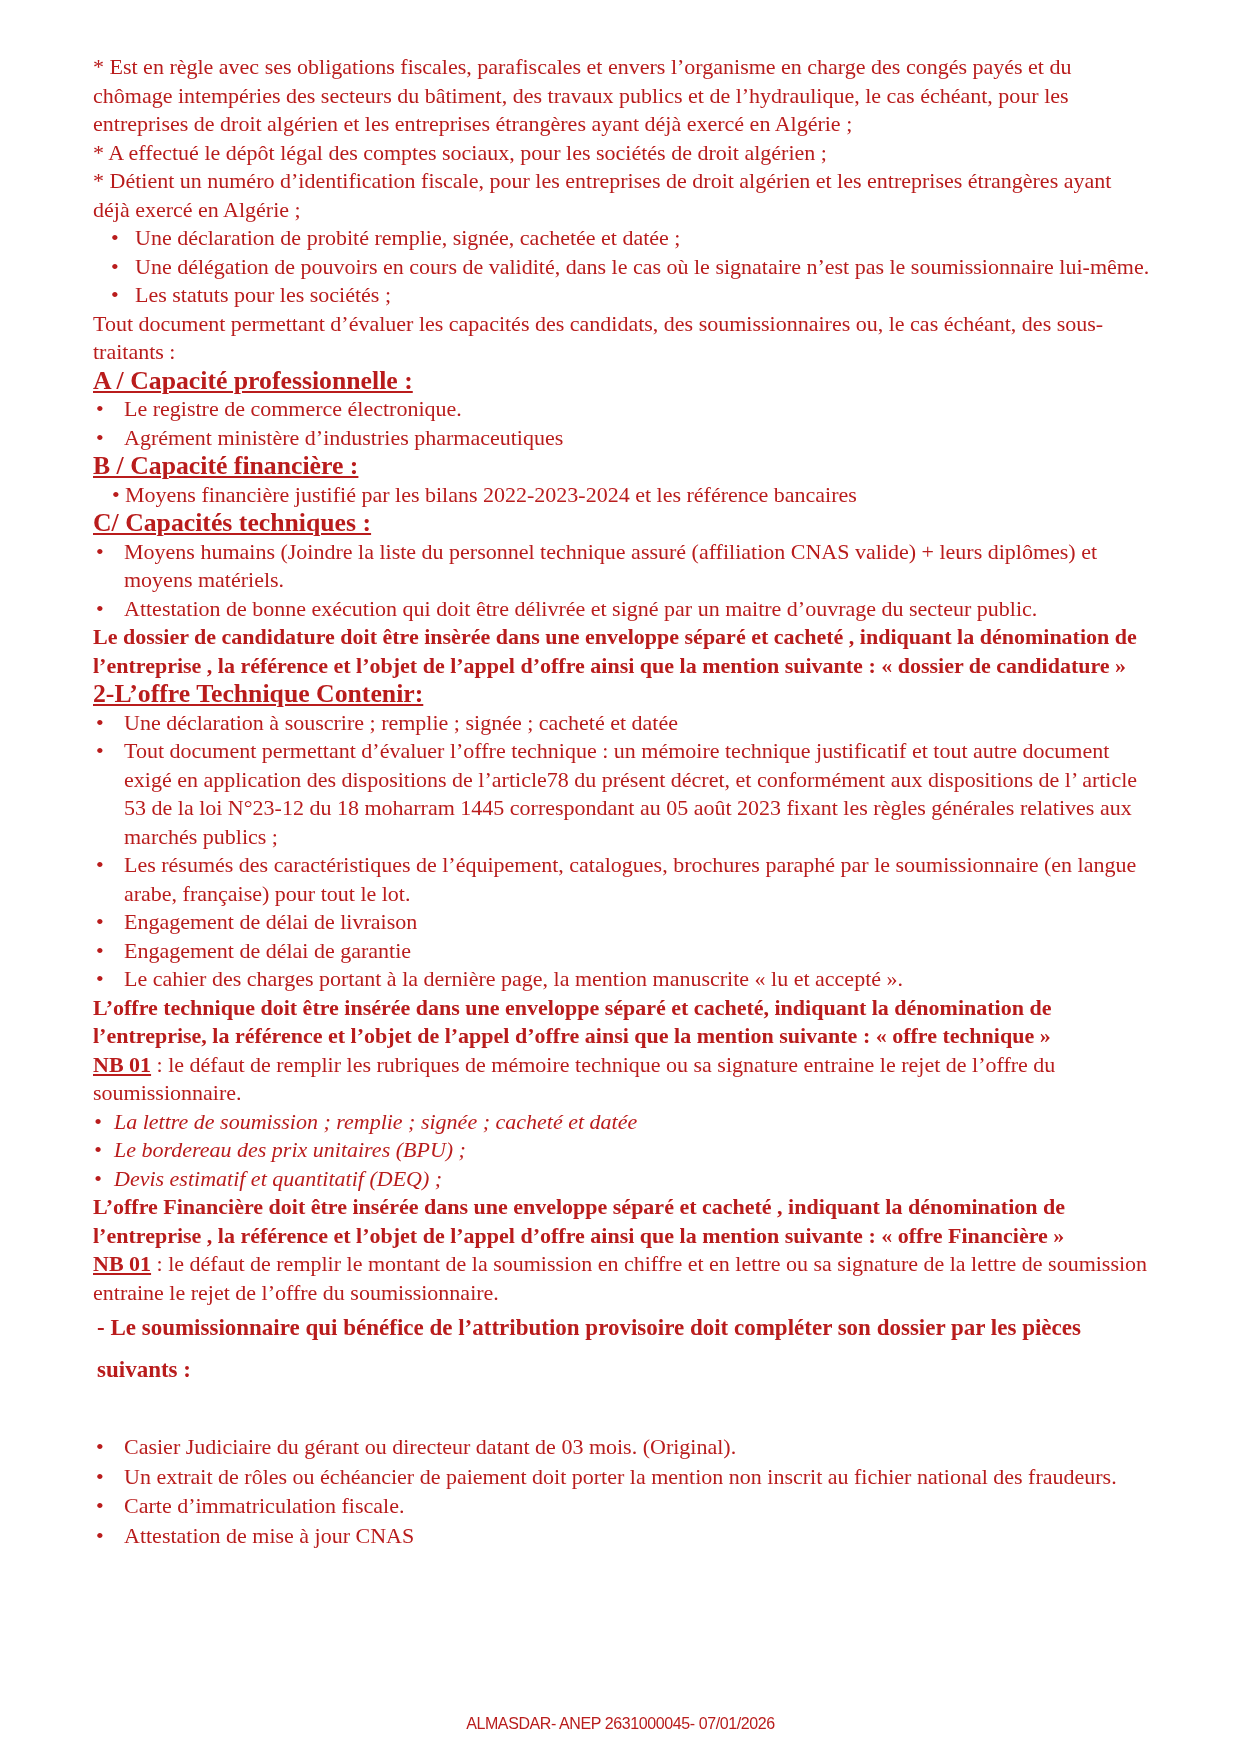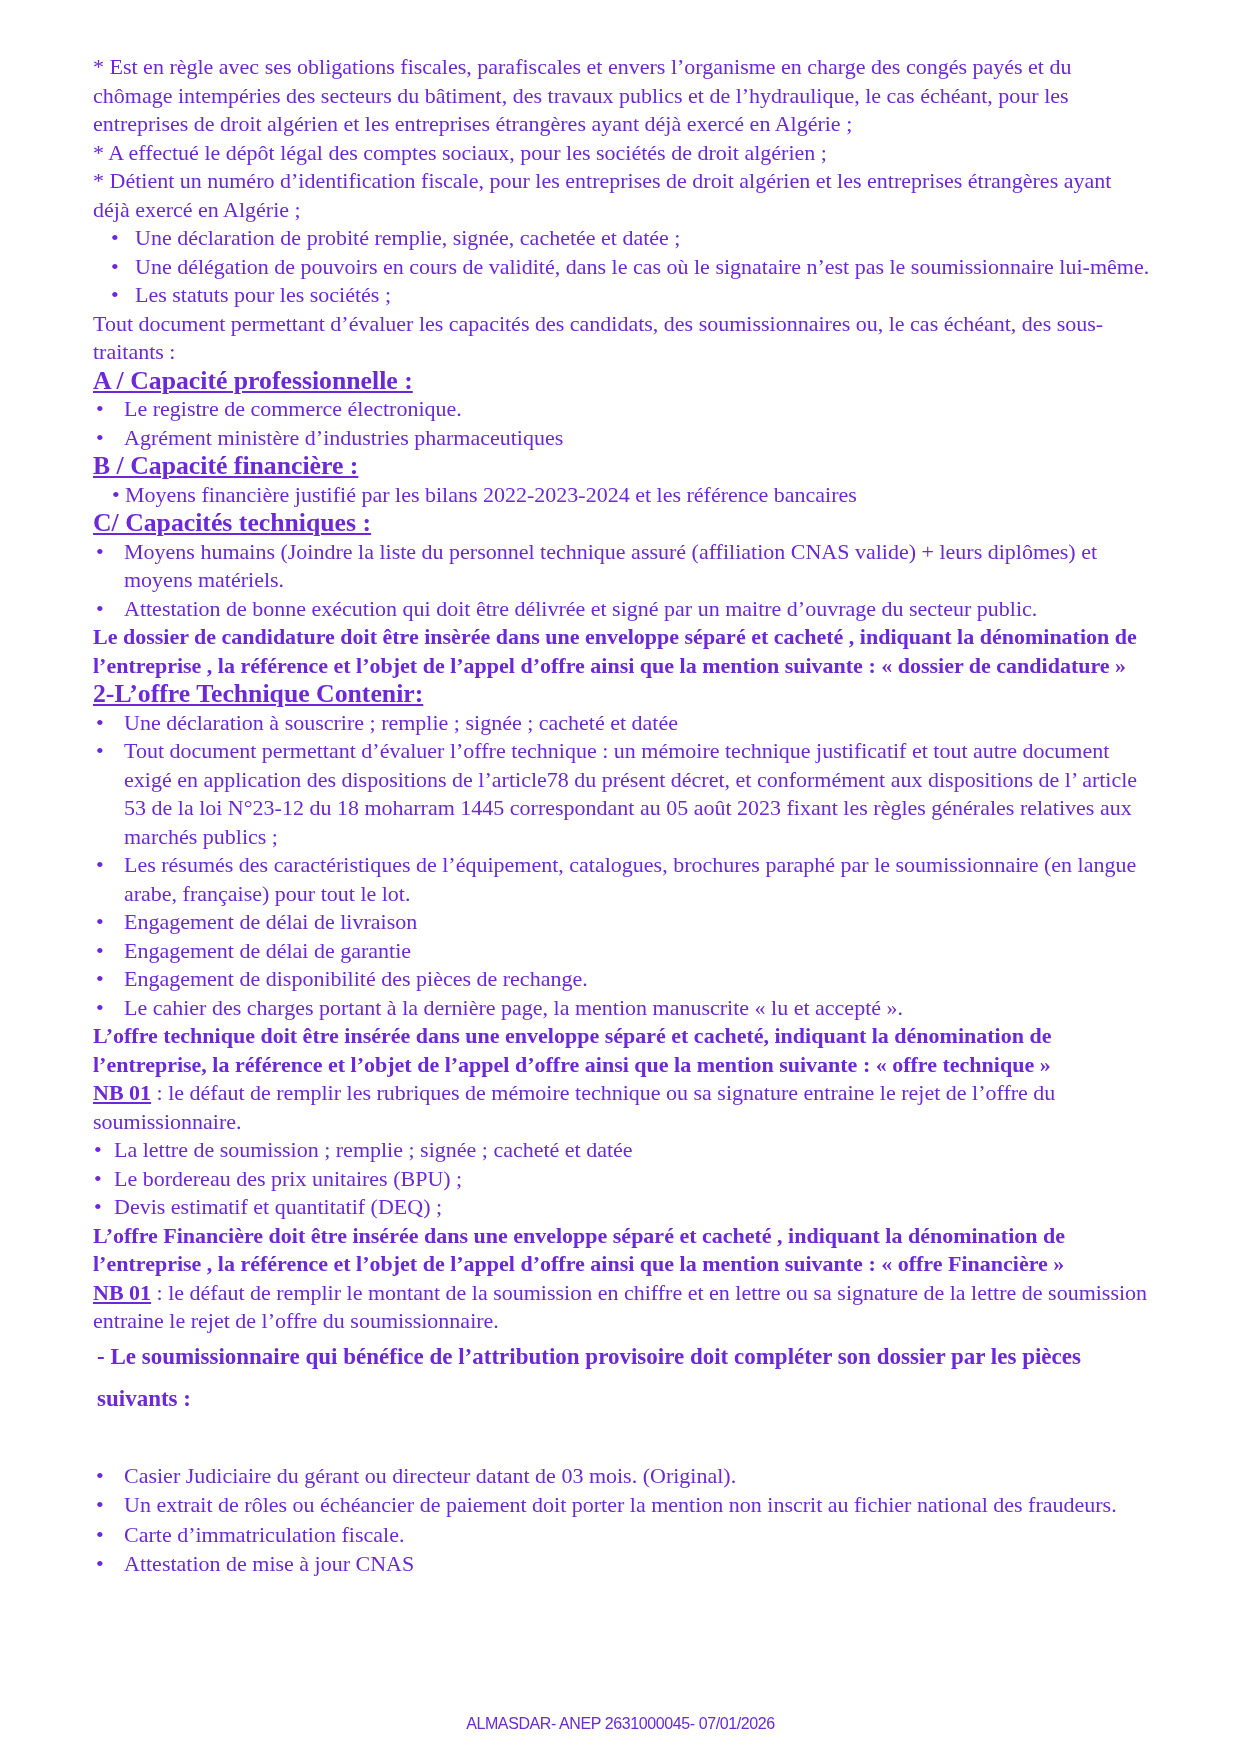--- a/index.html
+++ b/index.html
@@ -6,21 +6,21 @@
     margin: 0;
     padding: 0;
     background: #ffffff;
   }
   .page {
     position: relative;
     width: 1241px;
     height: 1754px;
     box-sizing: border-box;
     background: #ffffff;
-    color: #6d28d9;
+    color: #b91c1c;
     font-family: "Liberation Serif", "DejaVu Serif", serif;
     font-size: 22px;
     line-height: 28.5px;
     padding: 53px 90px 0 93px;
     overflow: hidden;
   }
   p, h2, h3, ul {
     margin: 0;
     padding: 0;
   }
@@ -56,21 +56,21 @@
     position: absolute; left: 3px;
   }
   
   .list-tight { margin-left: 19px; }
   .list-tight > li { padding-left: 13px; }
   .list-tight > li::before {
     content: "\2022";
     position: absolute; left: 0;
   }
   
-  .list-tight3 > li { padding-left: 21px; }
+  .list-tight3 > li { padding-left: 21px; font-style: italic; }
   .list-tight3 > li::before {
     content: "\2022";
     position: absolute; left: 1px;
   }
   .attribution-list { margin-top: 42px; }
   .attribution-list > li { margin-bottom: 1px; }
   .footer {
     position: absolute;
     left: 0;
     right: 0;
@@ -117,21 +117,20 @@
 
   <p class="bold">Le dossier de candidature doit être insèrée dans une enveloppe séparé et cacheté , indiquant la dénomination de l’entreprise , la référence et l’objet de l’appel d’offre ainsi que la mention suivante : « dossier de candidature »</p>
 
   <h3 class="heading">2-L’offre Technique Contenir:</h3>
   <ul class="list-std">
     <li>Une déclaration à souscrire ; remplie ; signée ; cacheté et datée</li>
     <li>Tout document permettant d’évaluer l’offre technique : un mémoire technique justificatif et tout autre document exigé en application des dispositions de l’article78 du présent décret, et conformément aux dispositions de l’ article 53 de la loi N°23-12 du 18 moharram 1445 correspondant au 05 août 2023 fixant les règles générales relatives aux marchés publics ;</li>
     <li>Les résumés des caractéristiques de l’équipement, catalogues, brochures paraphé par le soumissionnaire (en langue arabe, française) pour tout le lot.</li>
     <li>Engagement de délai de livraison</li>
     <li>Engagement de délai de garantie</li>
-    <li>Engagement de disponibilité des pièces de rechange.</li>
     <li>Le cahier des charges portant à la dernière page, la mention manuscrite « lu et accepté ».</li>
   </ul>
 
   <p class="bold">L’offre technique doit être insérée dans une enveloppe séparé et cacheté, indiquant la dénomination de l’entreprise, la référence et l’objet de l’appel d’offre ainsi que la mention suivante : « offre technique »</p>
 
   <p><span class="nb-label">NB 01</span><span> : le défaut de remplir les rubriques de mémoire technique ou sa signature entraine le rejet de l’offre du soumissionnaire.</span></p>
 
   <ul class="list-tight3">
     <li>La lettre de soumission ; remplie ; signée ; cacheté et datée</li>
     <li>Le bordereau des prix unitaires (BPU) ;</li>

